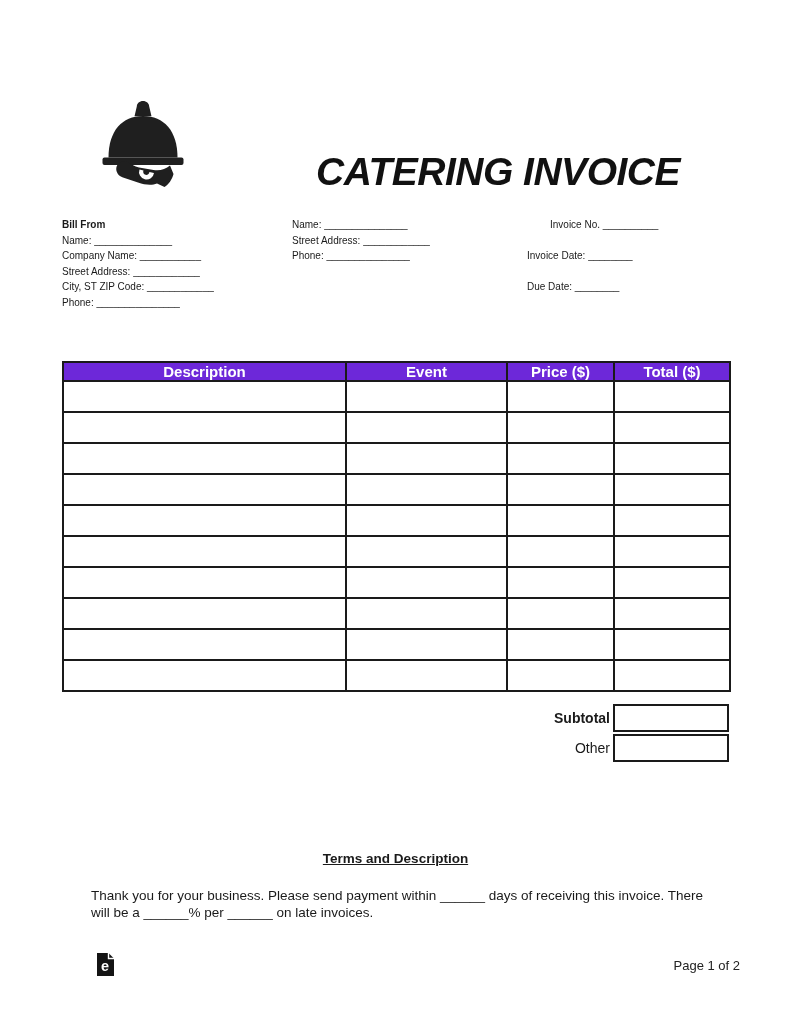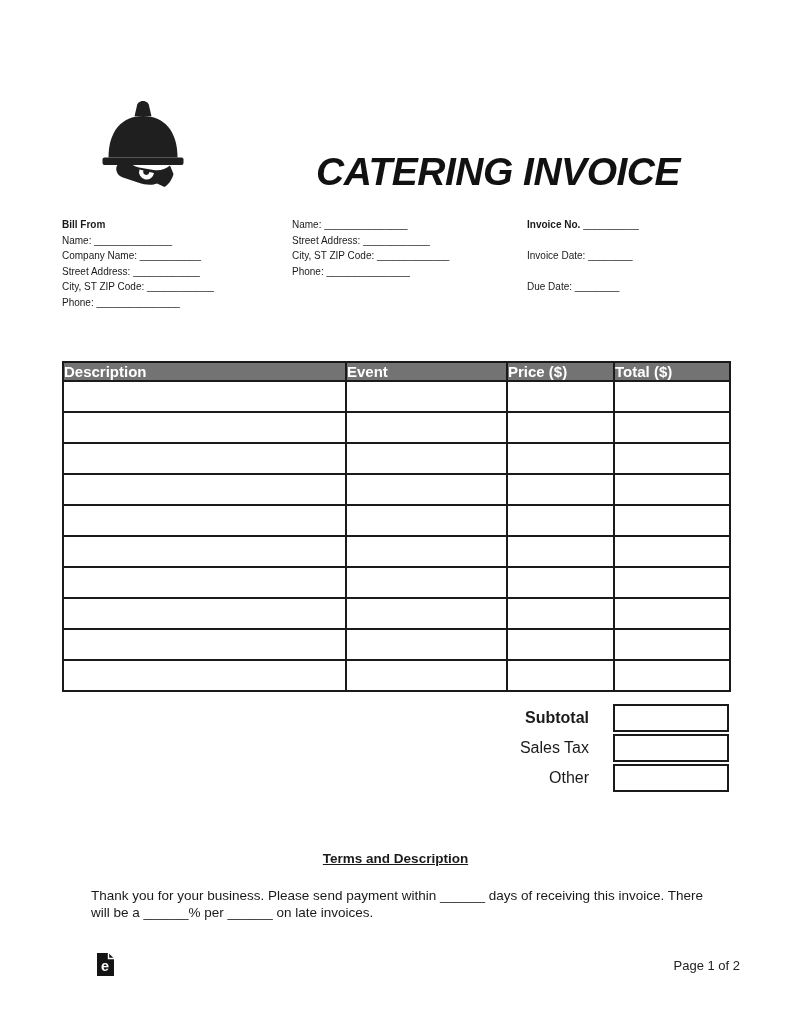--- a/index.html
+++ b/index.html
@@ -12,34 +12,34 @@
   .page-title {
     position:absolute; left:277px; top:150px; width:442px; text-align:center;
     font-size:39px; font-weight:bold; letter-spacing:-0.5px; white-space:nowrap; color:#111;font-style:italic;
   }
   .info-col { position:absolute; top:217px; font-size:10px; line-height:15.6px; white-space:nowrap; }
   .info-col .heading { font-weight:bold; }
   .bill-from { left:62px; }
   .bill-to   { left:292px; }
   .invoice-meta { left:527px; }
   .invoice-meta .meta-line { margin-bottom:15.6px; }
-  .invoice-meta .bold { font-weight:bold; }
+  .invoice-meta .bold { font-weight:normal;margin-left:23px; }
 
   .invoice-table { position:absolute; left:62px; top:361px; }
   table { border-collapse:collapse; table-layout:fixed; width:667px; }
   th, td { border:2px solid #1a1a1a; padding:0; }
   th {
-    height:16px; background:#737373; color:#ffffff;
-    font-size:15px; font-weight:bold; text-align:left; vertical-align:middle;
+    height:16px; background:#6d28d9; color:#ffffff;
+    font-size:15px; font-weight:bold; text-align:center; vertical-align:middle;
   }
   td { height:31px; background:#ffffff; }
 
   .summary { position:absolute; left:62px; top:704px; width:667px; }
   .summary-row { display:flex; justify-content:flex-end; align-items:center; height:28px; margin-bottom:2px; }
-  .summary-label { font-size:16px; padding-right:24px; }
+  .summary-label { font-size:14px; padding-right:3px; }
   .summary-row.bold .summary-label { font-weight:bold; }
   .summary-box { width:116px; height:28px; border:2px solid #1a1a1a; background:#fff; }
 
   .terms-heading {
     position:absolute; left:62px; top:851px; width:667px; text-align:center;
     font-size:13.5px; font-weight:bold; text-decoration:underline;
   }
   .terms-body { position:absolute; left:91px; top:888px; font-size:13.5px; line-height:16.8px; }
   .terms-body div { white-space:nowrap; }
 
@@ -76,21 +76,20 @@
   <div>Name: ______________</div>
   <div>Company Name: ___________</div>
   <div>Street Address: ____________</div>
   <div>City, ST ZIP Code: ____________</div>
   <div>Phone: _______________</div>
 </div>
 
 <div class="info-col bill-to">
   <div>Name: _______________</div>
   <div>Street Address: ____________</div>
-  <div>City, ST ZIP Code: _____________</div>
   <div>Phone: _______________</div>
 </div>
 
 <div class="info-col invoice-meta">
   <div class="meta-line">
     <span class="bold">Invoice No.</span><span> __________</span>
   </div>
   <div class="meta-line">Invoice Date: ________</div>
   <div class="meta-line">Due Date: ________</div>
 </div>
@@ -175,24 +174,20 @@
       </tbody>
   </table>
 </div>
 
 <div class="summary">
   <div class="summary-row bold">
     <span class="summary-label">Subtotal</span>
     <span class="summary-box"></span>
   </div>
   <div class="summary-row">
-    <span class="summary-label">Sales Tax</span>
-    <span class="summary-box"></span>
-  </div>
-  <div class="summary-row">
     <span class="summary-label">Other</span>
     <span class="summary-box"></span>
   </div>
 </div>
 
 <div class="terms-heading">Terms and Description</div>
 <div class="terms-body">
   <div>Thank you for your business. Please send payment within ______ days of receiving this invoice. There</div>
   <div>will be a ______% per ______ on late invoices.</div>
 </div>

